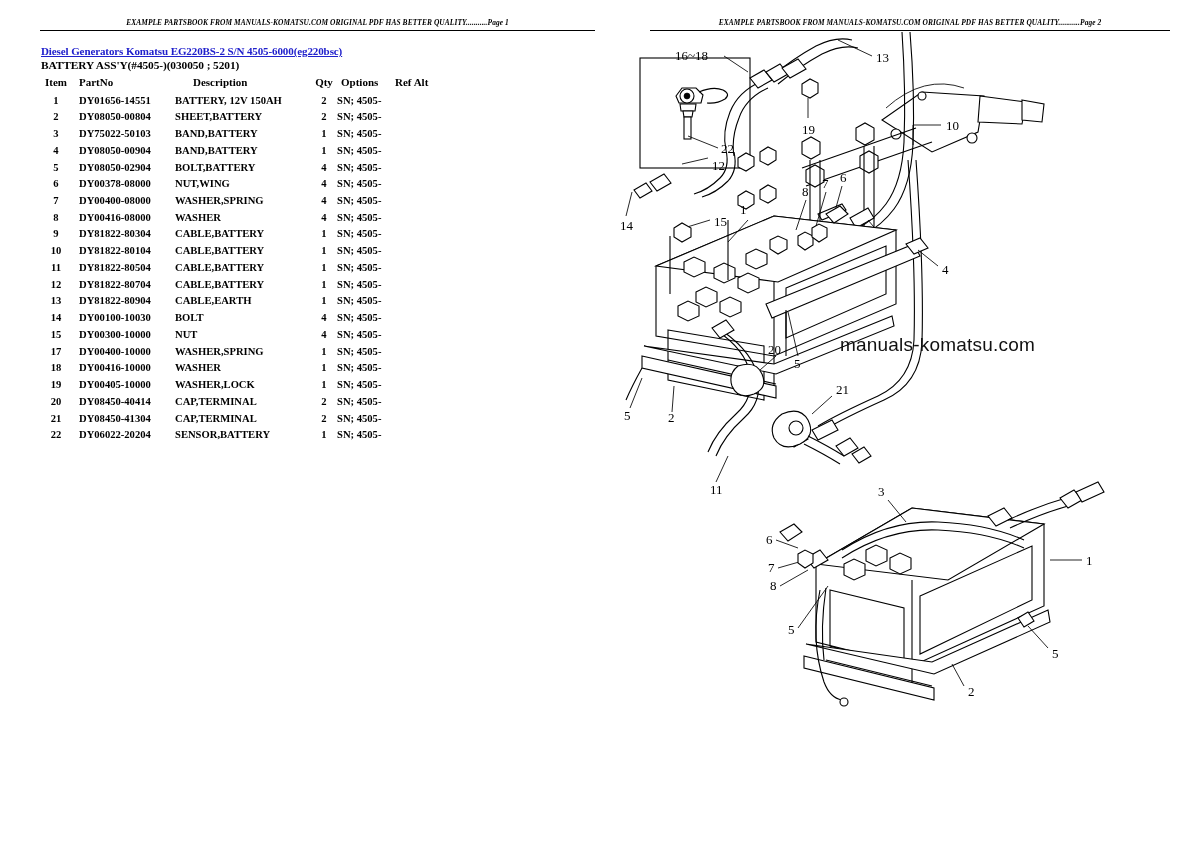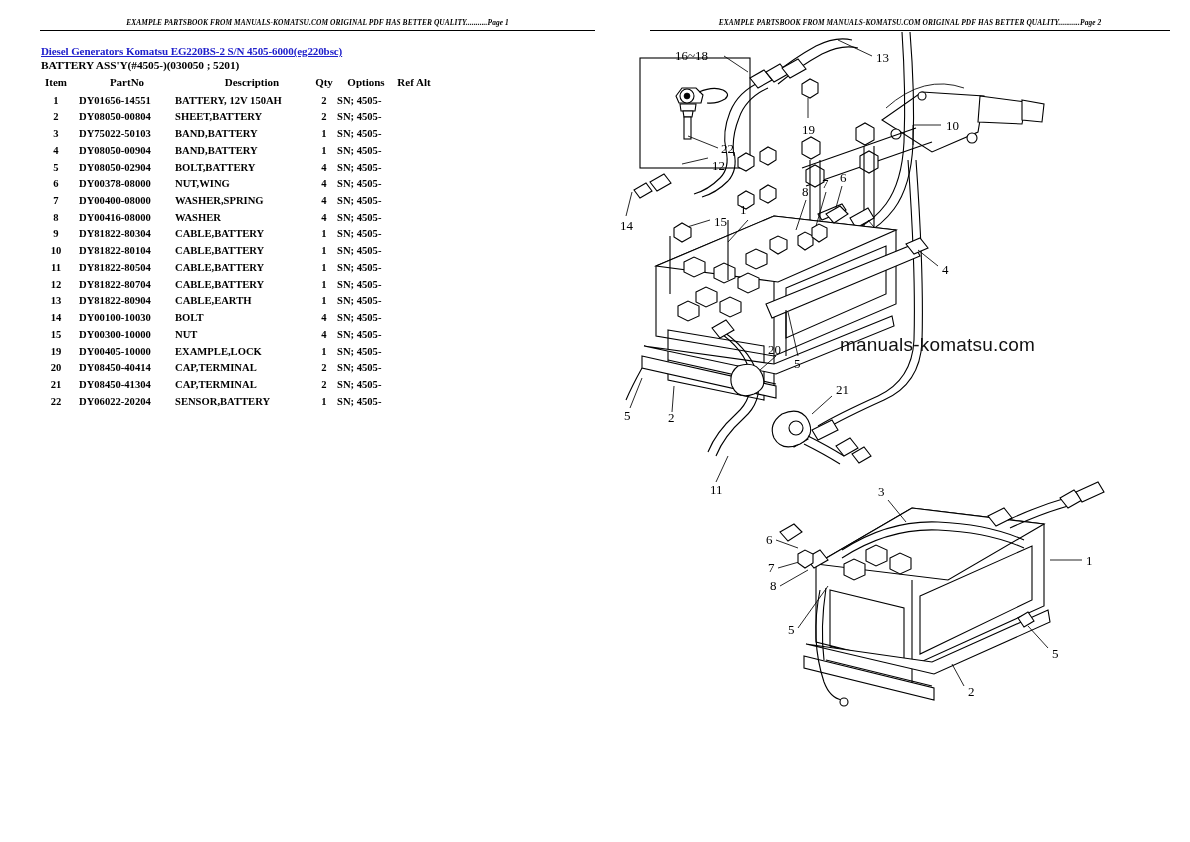--- a/index.html
+++ b/index.html
@@ -75,21 +75,21 @@
     position: absolute;
     left: 41px;
     top: 76px;
     border-collapse: collapse;
     font-family: "Liberation Serif", "DejaVu Serif", serif;
     font-size: 10.6px;
     color: #000;
   }
   .parts-table th {
     font-weight: bold;
-    text-align: center;
+    text-align: left;
     padding: 0 0 4px 0;
     white-space: nowrap;
     font-size: 11px;
   }
   .parts-table td {
     padding: 1.6px 0;
     white-space: nowrap;
     font-weight: bold;
     line-height: 1.28;
   }
@@ -266,23 +266,39 @@
         </tr>
         <tr>
           <td class="col-item">15</td>
           <td class="col-part">DY00300-10000</td>
           <td class="col-desc">NUT</td>
           <td class="col-qty">4</td>
           <td class="col-opt">SN; 4505-</td>
           <td class="col-ref"></td>
         </tr>
         <tr>
+          <td class="col-item">17</td>
+          <td class="col-part">DY00400-10000</td>
+          <td class="col-desc">WASHER,SPRING</td>
+          <td class="col-qty">1</td>
+          <td class="col-opt">SN; 4505-</td>
+          <td class="col-ref"></td>
+        </tr>
+        <tr>
+          <td class="col-item">18</td>
+          <td class="col-part">DY00416-10000</td>
+          <td class="col-desc">WASHER</td>
+          <td class="col-qty">1</td>
+          <td class="col-opt">SN; 4505-</td>
+          <td class="col-ref"></td>
+        </tr>
+        <tr>
           <td class="col-item">19</td>
           <td class="col-part">DY00405-10000</td>
-          <td class="col-desc">EXAMPLE,LOCK</td>
+          <td class="col-desc">WASHER,LOCK</td>
           <td class="col-qty">1</td>
           <td class="col-opt">SN; 4505-</td>
           <td class="col-ref"></td>
         </tr>
         <tr>
           <td class="col-item">20</td>
           <td class="col-part">DY08450-40414</td>
           <td class="col-desc">CAP,TERMINAL</td>
           <td class="col-qty">2</td>
           <td class="col-opt">SN; 4505-</td>

